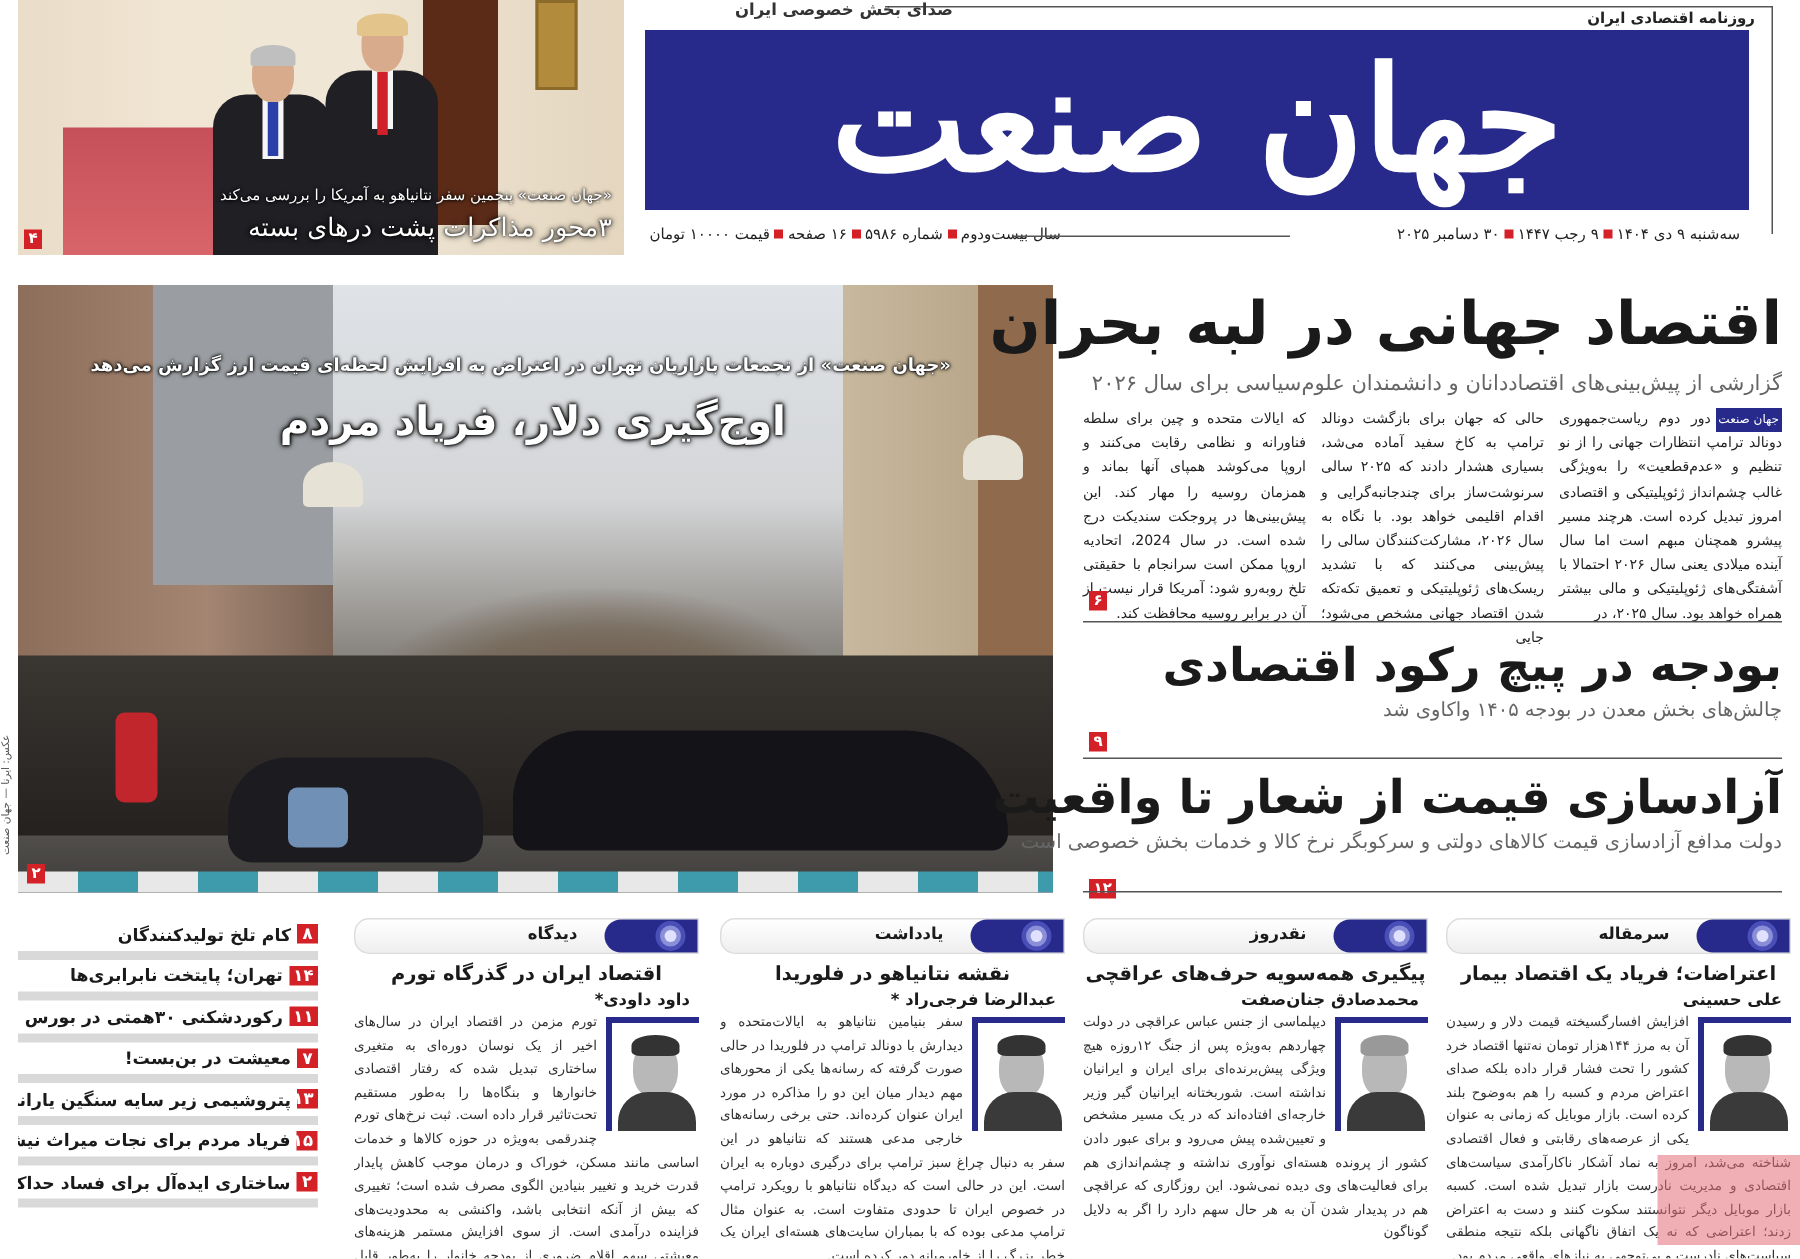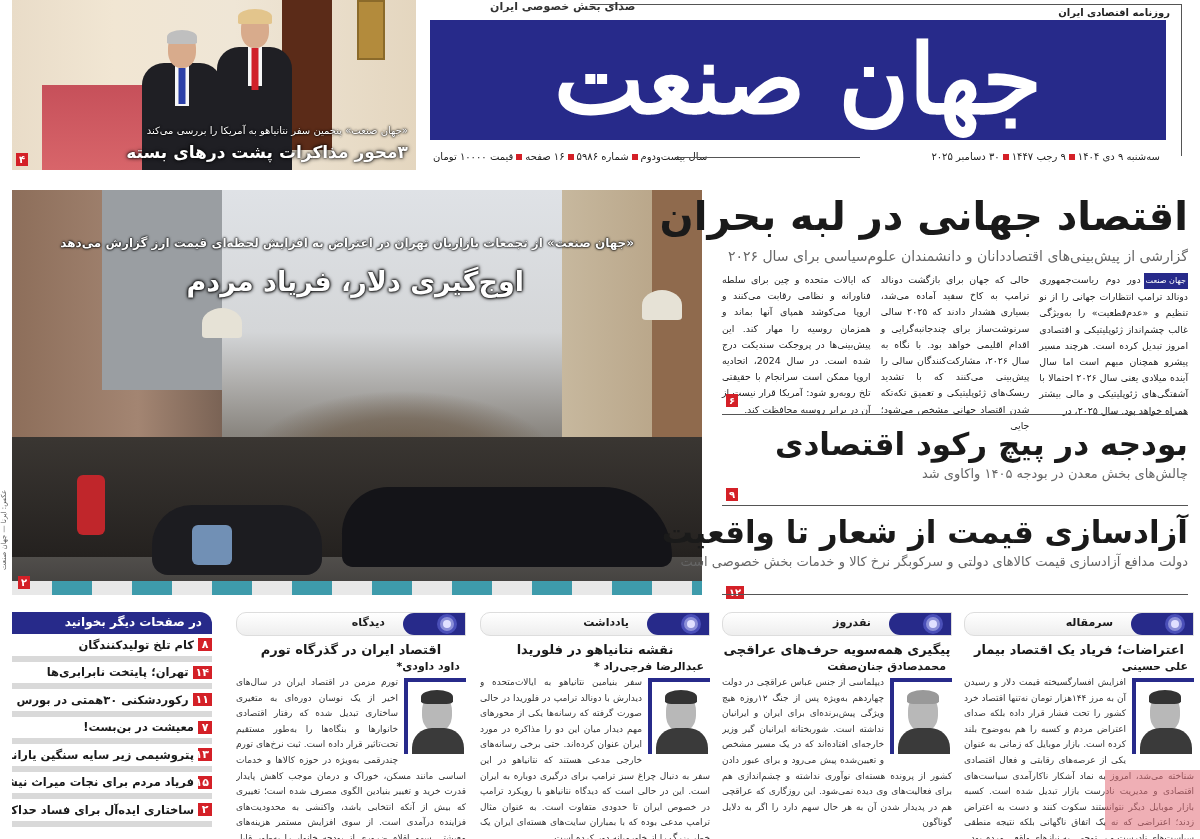--- a/index.html
+++ b/index.html
@@ -16,21 +16,21 @@
   .top-photo .man1 { position: absolute; left: 130px; top: 32px; width: 80px; height: 140px; }
   .top-photo .man2 { position: absolute; left: 205px; top: 12px; width: 75px; height: 160px; }
   .suit { position: absolute; bottom: 0; left: 0; width: 100%; height: 78%; background: #1f1f24; border-radius: 22px 22px 0 0; }
   .head { position: absolute; top: 0; left: 50%; transform: translateX(-50%); width: 28px; height: 36px; background: #d8ab8c; border-radius: 45%; }
   .hair-white { position: absolute; top: -2px; left: 50%; transform: translateX(-50%); width: 30px; height: 14px; background: #bfbfbf; border-radius: 50% 50% 10% 10%; }
   .hair-blond { position: absolute; top: -3px; left: 50%; transform: translateX(-50%); width: 34px; height: 15px; background: #e3c58c; border-radius: 50% 50% 10% 10%; }
   .shirt { position: absolute; top: 34px; left: 50%; transform: translateX(-50%); width: 14px; height: 40px; background: #f6f6f6; }
   .tie-blue { position: absolute; top: 36px; left: 50%; transform: translateX(-50%); width: 7px; height: 36px; background: #2b3fa8; }
   .tie-red { position: absolute; top: 36px; left: 50%; transform: translateX(-50%); width: 7px; height: 42px; background: #d0202a; }
   .top-photo .kicker { position: absolute; right: 8px; bottom: 34px; font-size: 10px; font-weight: normal; color: #fff; text-shadow: 0 0 3px #000, 0 0 2px #000; white-space: nowrap; }
-  .top-photo .headline { position: absolute; right: 8px; bottom: 8px; font-size: 17px; font-weight: bold; color: #fff; text-shadow: 0 0 4px #000, 0 0 2px #000; white-space: nowrap; }
+  .top-photo .headline { position: absolute; right: 8px; bottom: 8px; font-size: 17px; font-weight: normal; color: #fff; text-shadow: 0 0 4px #000, 0 0 2px #000; white-space: nowrap; }
   .page-badge { display: inline-block; background: #d42027; color: #fff; font-size: 10px; font-weight: bold; line-height: 13px; padding: 0 3px; }
   .top-photo .page-badge { position: absolute; left: 4px; bottom: 4px; }
 
   .masthead { position: absolute; left: 430px; top: 0; width: 770px; height: 170px; }
   .masthead .slogan { position: absolute; left: 60px; top: 0; font-size: 11px; font-weight: bold; color: #333; }
   .masthead .topline { position: absolute; left: 160px; right: 18px; top: 4px; border-top: 1px solid #555; }
   .masthead .rightline { position: absolute; right: 18px; top: 4px; height: 152px; border-right: 1px solid #555; }
   .masthead .subtitle { position: absolute; right: 30px; top: 7px; font-size: 10px; font-weight: bold; color: #222; }
   .masthead .logo { position: absolute; left: 0; top: 20px; width: 736px; height: 120px; background: #272a8a;
     display: flex; align-items: center; justify-content: center; overflow: hidden; }
@@ -185,21 +185,20 @@
 
 <div class="story" style="top:512px;">
   <div class="headline">آزادسازی قیمت از شعار تا واقعیت</div>
   <div class="sub">دولت مدافع آزادسازی قیمت کالاهای دولتی و سرکوبگر نرخ کالا و خدمات بخش خصوصی است</div>
   <span class="page-badge" style="top:74px;">۱۲</span>
 </div>
 
 <div class="rule" style="top:594px;"></div>
 
 <div class="sidebar">
-  <div class="title">در صفحات دیگر بخوانید</div>
   <div class="item">
       <span class="page-badge">۸</span>
       <span>کام تلخ تولیدکنندگان</span>
     </div>
   <div class="item">
       <span class="page-badge">۱۴</span>
       <span>تهران؛ پایتخت نابرابری‌ها</span>
     </div>
   <div class="item">
       <span class="page-badge">۱۱</span>

